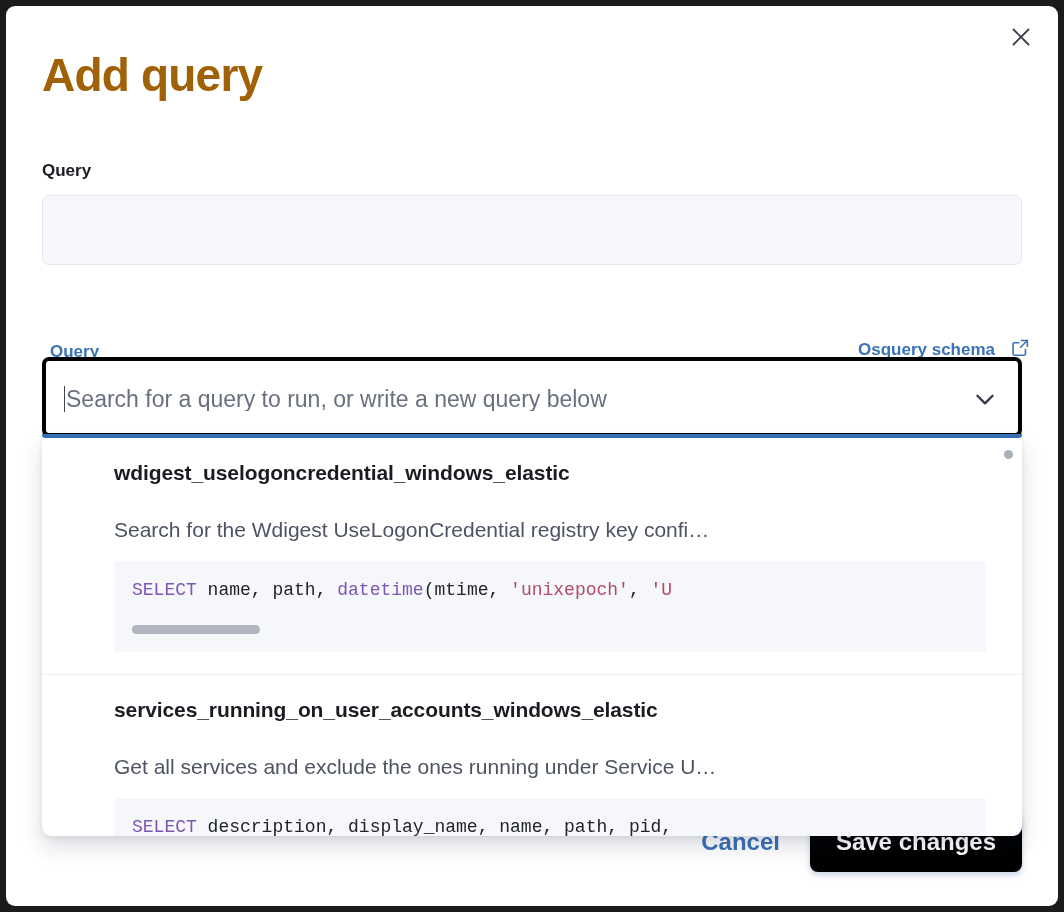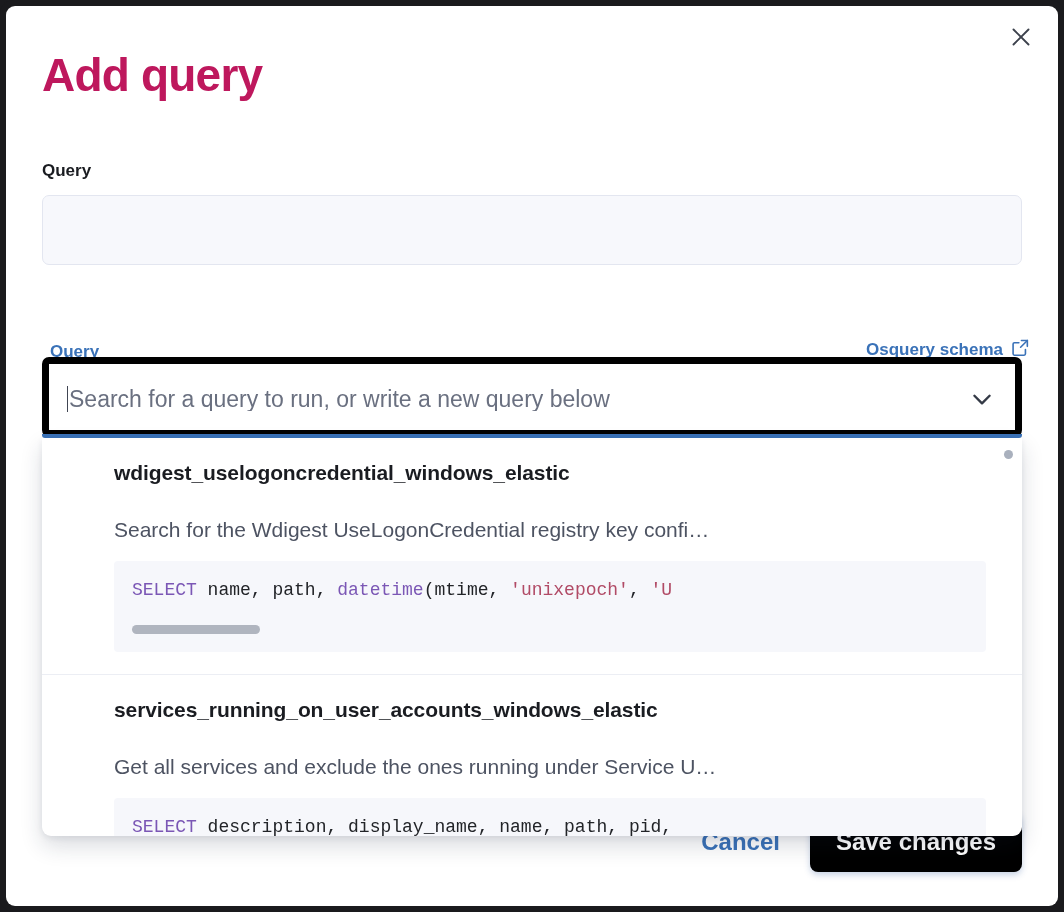--- a/index.html
+++ b/index.html
@@ -48,21 +48,21 @@
   #close-btn svg { display: block; }
 
   
   #title {
     position: absolute;
     left: 36px;
     top: 44px;
     font-size: 46px;
     font-weight: 700;
     letter-spacing: -0.8px;
-    color: #be185d;
+    color: #a16207;
     line-height: 1.12;
   }
 
   
   #label-row {
     position: absolute;
     left: 36px;
     top: 155px;
     width: 980px;
   }
@@ -104,33 +104,33 @@
     color: #3a72b8;
     cursor: pointer;
   }
   #schema-link {
     font-size: 17px;
     font-weight: 700;
     color: #3a72b8;
     cursor: pointer;
     display: flex;
     align-items: center;
-    gap: 8px;
+    gap: 16px;
     text-decoration: none;
   }
 
   
   #combobox {
     position: absolute;
     left: 36px;
     top: 351px;
     width: 980px;
     height: 80px;
     background: #ffffff;
-    border: 7px solid #000000;
+    border: 4px solid #000000;
     border-radius: 7px;
     display: flex;
     align-items: center;
     padding: 4px 16px 0 18px;
     box-shadow: 0 1px 2px rgba(20,30,60,0.04);
   }
   #combo-focus-bar {
     position: absolute;
     left: 36px;
     top: 428px;

